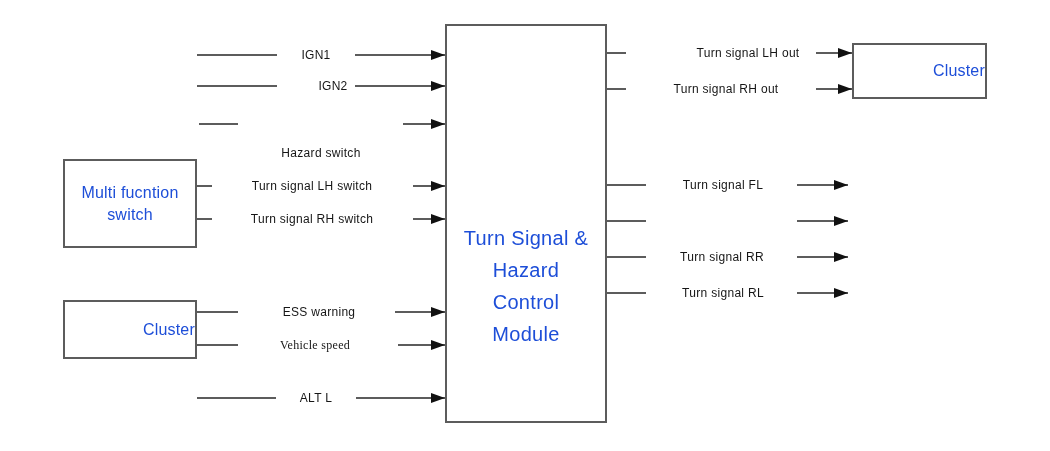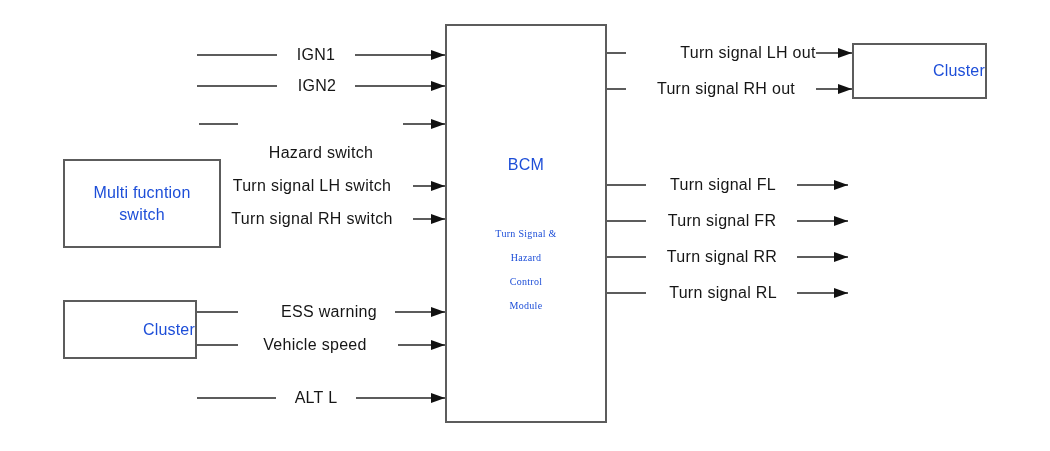--- a/index.html
+++ b/index.html
@@ -19,38 +19,38 @@
     background: #ffffff;
     display: flex;
     align-items: center;
     justify-content: flex-end;
     text-align: center;
     font-size: 16px;
     letter-spacing: 0.2px;
     line-height: 22px;
     color: #1d4ed8;
   }
-  .box-multi   { left: 63px;  top: 159px; width: 158px; height: 89px; padding: 0 6px; }
+  .box-multi   { left: 63px;  top: 159px; width: 134px; height: 89px; padding: 0 6px; }
   .box-cluster-left  { left: 63px;  top: 300px; width: 134px; height: 59px; }
   .box-cluster-right { left: 852px; top: 43px;  width: 135px; height: 56px; }
   .box-bcm     { left: 445px; top: 24px;  width: 162px; height: 399px; display: block; }
   .bcm-title {
     position: absolute; top: 128px; left: 0; right: 0;
     text-align: center; font-size: 16px; letter-spacing: 0.3px;
   }
   .bcm-sub {
     position: absolute; top: 196px; left: 0; right: 0;
-    text-align: center; font-size: 10px; letter-spacing: 0.3px;
-    line-height: 24px; white-space: pre-line; font-family: Liberation Serif, serif;
+    text-align: center; font-size: 20px; letter-spacing: 0.3px;
+    line-height: 32px; white-space: pre-line;
   }
   .label {
     position: absolute;
     transform: translate(-50%, -50%);
     white-space: nowrap;
-    font-size: 16px;
+    font-size: 12px;
     letter-spacing: 0.3px;
     color: #161616;
   }
 </style>
 </head>
 <body>
 
 <div class="canvas">
 
   <svg class="wires" width="1050" height="451" viewBox="0 0 1050 451">
@@ -107,36 +107,34 @@
 
   <div class="box box-cluster-left">
     <span>Cluster</span>
   </div>
 
   <div class="box box-cluster-right">
     <span>Cluster</span>
   </div>
 
   <div class="box box-bcm">
-    <div class="bcm-title">BCM</div>
     <div class="bcm-sub">Turn Signal &amp;
 Hazard
 Control
 Module</div>
   </div>
 
   <div class="label" style="left:316px; top:55px;">IGN1</div>
-  <div class="label" style="left:317px; top:86px;">IGN2</div>
+  <div class="label" style="left:333px; top:86px;">IGN2</div>
   <div class="label" style="left:321px; top:124px;margin-top:29px;">Hazard switch</div>
   <div class="label" style="left:312px; top:186px;">Turn signal LH switch</div>
   <div class="label" style="left:312px; top:219px;">Turn signal RH switch</div>
-  <div class="label" style="left:329px; top:312px;">ESS warning</div>
-  <div class="label" style="left:315px; top:345px;">Vehicle speed</div>
+  <div class="label" style="left:319px; top:312px;">ESS warning</div>
+  <div class="label" style="left:315px; top:345px;font-family:Liberation Serif, serif;">Vehicle speed</div>
   <div class="label" style="left:316px; top:398px;text-align:center;">ALT L</div>
 
   <div class="label" style="left:724px; top:53px;margin-left:24px;">Turn signal LH out</div>
   <div class="label" style="left:726px; top:89px;">Turn signal RH out</div>
   <div class="label" style="left:723px; top:185px;">Turn signal FL</div>
-  <div class="label" style="left:722px; top:221px;">Turn signal FR</div>
   <div class="label" style="left:722px; top:257px;">Turn signal RR</div>
   <div class="label" style="left:723px; top:293px;">Turn signal RL</div>
 
 </div>
 
 </body></html>

